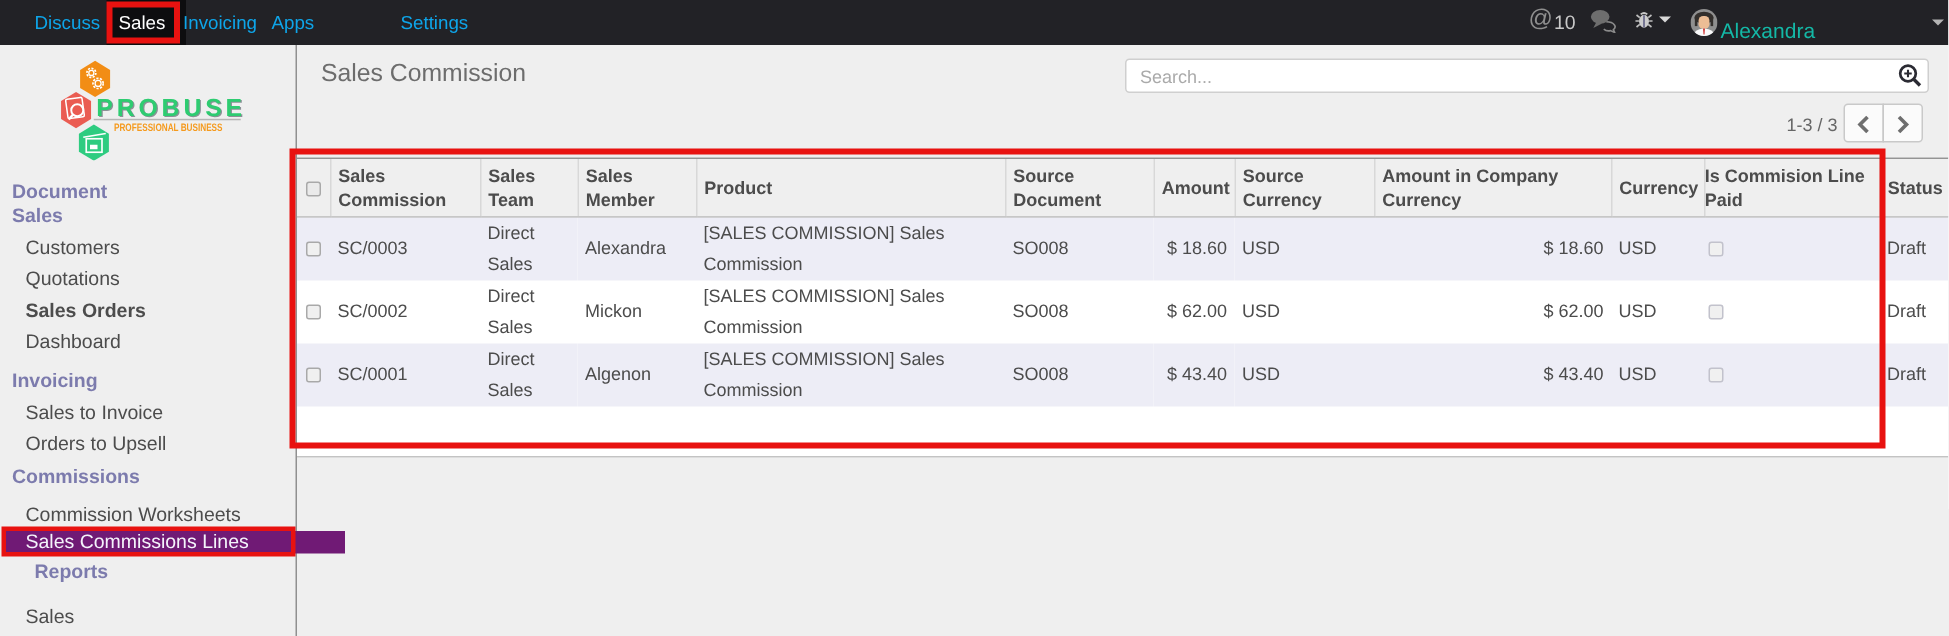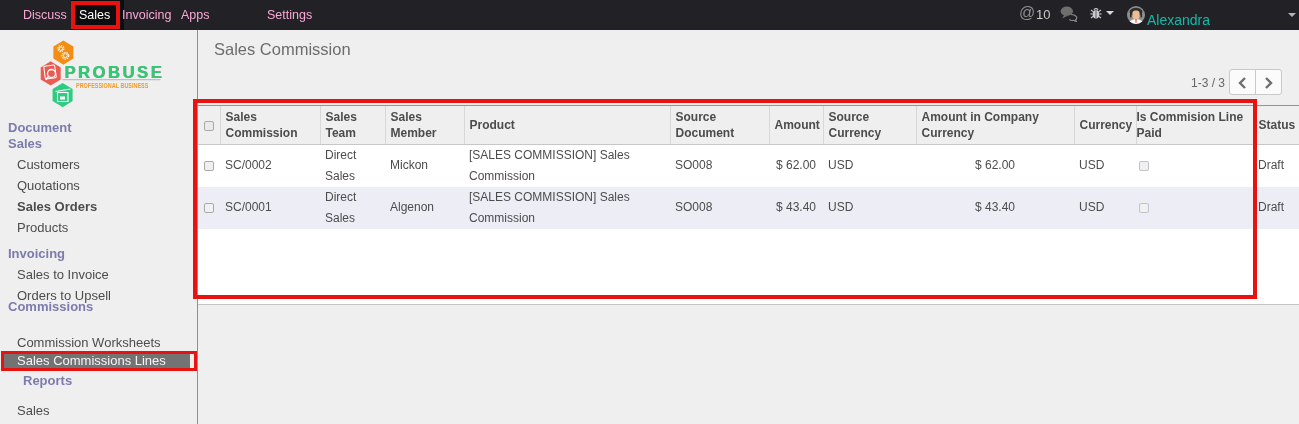--- a/index.html
+++ b/index.html
@@ -1,51 +1,51 @@
 <!DOCTYPE html>
 <html><head>
 <meta charset="utf-8">
 <style>
 * { margin:0; padding:0; box-sizing:border-box; }
 html,body { width:1299px; height:424px; font-family:"Liberation Sans", sans-serif; }
 #page { position:relative; width:1299px; height:424px; overflow:hidden; background:#efefef; }
 
 
 #topbar { position:absolute; left:0; top:0; width:1299px; height:30px; background:#222226; }
-.tmenu { position:absolute; top:0; height:30px; line-height:30px; font-size:12.5px; color:#f9a8d4; }
+.tmenu { position:absolute; top:0; height:30px; line-height:30px; font-size:12.5px; color:#0ea5e9; }
 .tmenu.active { color:#fff; background:#0d0d0f; }
 .sysicon { position:absolute; top:0; }
 
 
 #sidebar { position:absolute; left:0; top:30px; width:198px; height:394px; background:#efefef; border-right:1px solid #909090; }
 .snav { position:absolute; font-size:13px; line-height:17px; white-space:nowrap; }
 .shead { color:#7c7bad; font-weight:bold; left:8px; }
 .sitem { color:#4c4c4c; left:17px; }
-#sactive { position:absolute; left:4px; top:354px; width:186px; height:15px; background:#737373; }
+#sactive { position:absolute; left:4px; top:354px; width:226px; height:15px; background:#701a75; }
 #sactive span { position:absolute; left:13px; top:-1px; font-size:13px; color:#f4f4fb; }
 
 
 #chead { position:absolute; left:199px; top:30px; width:1100px; height:75px; background:#efefef; }
 #title { position:absolute; left:214px; top:40px; font-size:16.5px; color:#6d6d6d; }
 #search { position:absolute; left:750px; top:39px; width:536px; height:23px; background:#fff; border:1px solid #cfcfcf; border-radius:3px; }
 #search .ph { position:absolute; left:9px; top:4px; font-size:12px; color:#aaa; }
 #pagerval { position:absolute; left:1154px; top:76px; width:71px; text-align:right; font-size:12px; color:#666; }
 #pagerbtns { position:absolute; left:1229px; top:69px; width:52px; height:26px; }
 .pbtn { position:absolute; top:0; width:27px; height:26px; background:#fbfbfb; border:1px solid #c9c9c9; text-align:center; line-height:24px; font-size:13px; color:#6e6e6e; font-weight:bold; }
 #pbl { left:0; border-radius:3px 0 0 3px; }
 #pbr { left:26px; border-radius:0 3px 3px 0; }
 
 
 #tablearea { position:absolute; left:198px; top:105px; width:1101px; height:200px; background:#fff; border-top:1px solid #949494; border-bottom:1px solid #c3c3c3; }
 table { border-collapse:collapse; table-layout:fixed; width:1101px; font-size:12px; color:#4c4c4c; }
 th { background:#efefef; font-weight:bold; text-align:left; vertical-align:middle; padding:0 5px; height:38px; line-height:16px; border-bottom:1px solid #c7c7c7; border-left:1px solid #d8d8d8; }
 th:first-child { border-left:none; }
 td { padding:0 5px; height:41px; line-height:21px; vertical-align:middle; }
 tr.odd td { background:#ededf6; }
-.num { text-align:center; }
+.num { text-align:right; }
 .cb { display:inline-block; width:10px; height:10px; border:1px solid #a9a9a9; border-radius:2px; background:#eaeaea; vertical-align:middle; }
 .cbd { border-color:#c2c2cc; background:#ededf3; }
 td .cb { background:#f0f0f0; }
 .cbc { text-align:center; }
 
 
 .red { position:absolute; border:4px solid #e81210; background:transparent; }
 #red-menu { left:71px; top:1px; width:49px; height:28px; }
 #red-side { left:1px; top:351px; width:196px; height:20px; border-width:3px; }
 #red-table { left:193px; top:99px; width:1064px; height:200px; }
@@ -126,34 +126,43 @@
     <text x="30.2" y="38.5" font-family="Liberation Sans" font-size="16.5" font-weight="bold" letter-spacing="2.6" fill="#2ecc71">PROBUSE</text>
     <rect x="28.5" y="40.2" width="98" height="1" fill="#b5b5b5"></rect>
     <text x="0" y="0" font-family="Liberation Sans" font-size="7.2" font-weight="bold" fill="#f59a1d" transform="translate(42,48.6) scale(0.76,1)">PROFESSIONAL BUSINESS</text>
   </svg>
 
   <div class="snav shead" style="top:119px;">Document</div>
   <div class="snav shead" style="top:135px;">Sales</div>
   <div class="snav sitem" style="top:156px;">Customers</div>
   <div class="snav sitem" style="top:177px;">Quotations</div>
   <div class="snav sitem" style="top:198px;font-weight:bold;">Sales Orders</div>
-  <div class="snav sitem" style="top:219px;">Products</div>
+  <div class="snav sitem" style="top:219px;">Dashboard</div>
   <div class="snav shead" style="top:245px;">Invoicing</div>
   <div class="snav sitem" style="top:266px;">Sales to Invoice</div>
   <div class="snav sitem" style="top:287px;">Orders to Upsell</div>
-  <div class="snav shead" style="top:298px;">Commissions</div>
+  <div class="snav shead" style="top:309px;">Commissions</div>
   <div class="snav sitem" style="top:334px;">Commission Worksheets</div>
   <div id="sactive">
       <span>Sales Commissions Lines</span>
     </div>
   <div class="snav shead" style="top:372px;margin-left:15px;">Reports</div>
   <div class="snav sitem" style="top:402px;">Sales</div>
 
   <div id="chead"></div>
   <div id="title">Sales Commission</div>
+  <div id="search">
+      <span class="ph">Search...</span>
+    <svg style="position:absolute; right:3px; top:2px;" width="17" height="17" viewBox="0 0 17 17">
+      <circle cx="7" cy="7" r="5.2" fill="none" stroke="#2b2b33" stroke-width="1.8"></circle>
+      <line x1="11" y1="11" x2="15" y2="15" stroke="#2b2b33" stroke-width="2.2"></line>
+      <line x1="4.5" y1="7" x2="9.5" y2="7" stroke="#2b2b33" stroke-width="1.4"></line>
+      <line x1="7" y1="4.5" x2="7" y2="9.5" stroke="#2b2b33" stroke-width="1.4"></line>
+    </svg>
+  </div>
   <div id="pagerval">1-3 / 3</div>
   <div id="pagerbtns">
     <div class="pbtn" id="pbl"><svg width="9" height="12" viewBox="0 0 9 12" style="margin-top:7px">
           <path d="M7 1 L2 6 L7 11" fill="none" stroke="#6e6e6e" stroke-width="2.4"></path>
         </svg></div>
     <div class="pbtn" id="pbr"><svg width="9" height="12" viewBox="0 0 9 12" style="margin-top:7px">
           <path d="M2 1 L7 6 L2 11" fill="none" stroke="#6e6e6e" stroke-width="2.4"></path>
         </svg></div>
   </div>
 
@@ -183,20 +192,34 @@
           <th>Source Document</th>
           <th class="num">Amount</th>
           <th>Source Currency</th>
           <th>Amount in Company Currency</th>
           <th>Currency</th>
           <th style="white-space:nowrap; padding:0 0;">Is Commision Line<br>Paid</th>
           <th>Status</th>
         </tr>
       </thead>
       <tbody>
+        <tr class="odd">
+          <td class="cbc"><span class="cb"></span></td>
+          <td>SC/0003</td>
+          <td>Direct Sales</td>
+          <td>Alexandra</td>
+          <td>[SALES COMMISSION] Sales Commission</td>
+          <td>SO008</td>
+          <td class="num">$ 18.60</td>
+          <td>USD</td>
+          <td class="num">$ 18.60</td>
+          <td>USD</td>
+          <td style="padding-left:3px"><span class="cb cbd"></span></td>
+          <td>Draft</td>
+        </tr>
         <tr>
           <td class="cbc"><span class="cb"></span></td>
           <td>SC/0002</td>
           <td>Direct Sales</td>
           <td>Mickon</td>
           <td>[SALES COMMISSION] Sales Commission</td>
           <td>SO008</td>
           <td class="num">$ 62.00</td>
           <td>USD</td>
           <td class="num">$ 62.00</td>

